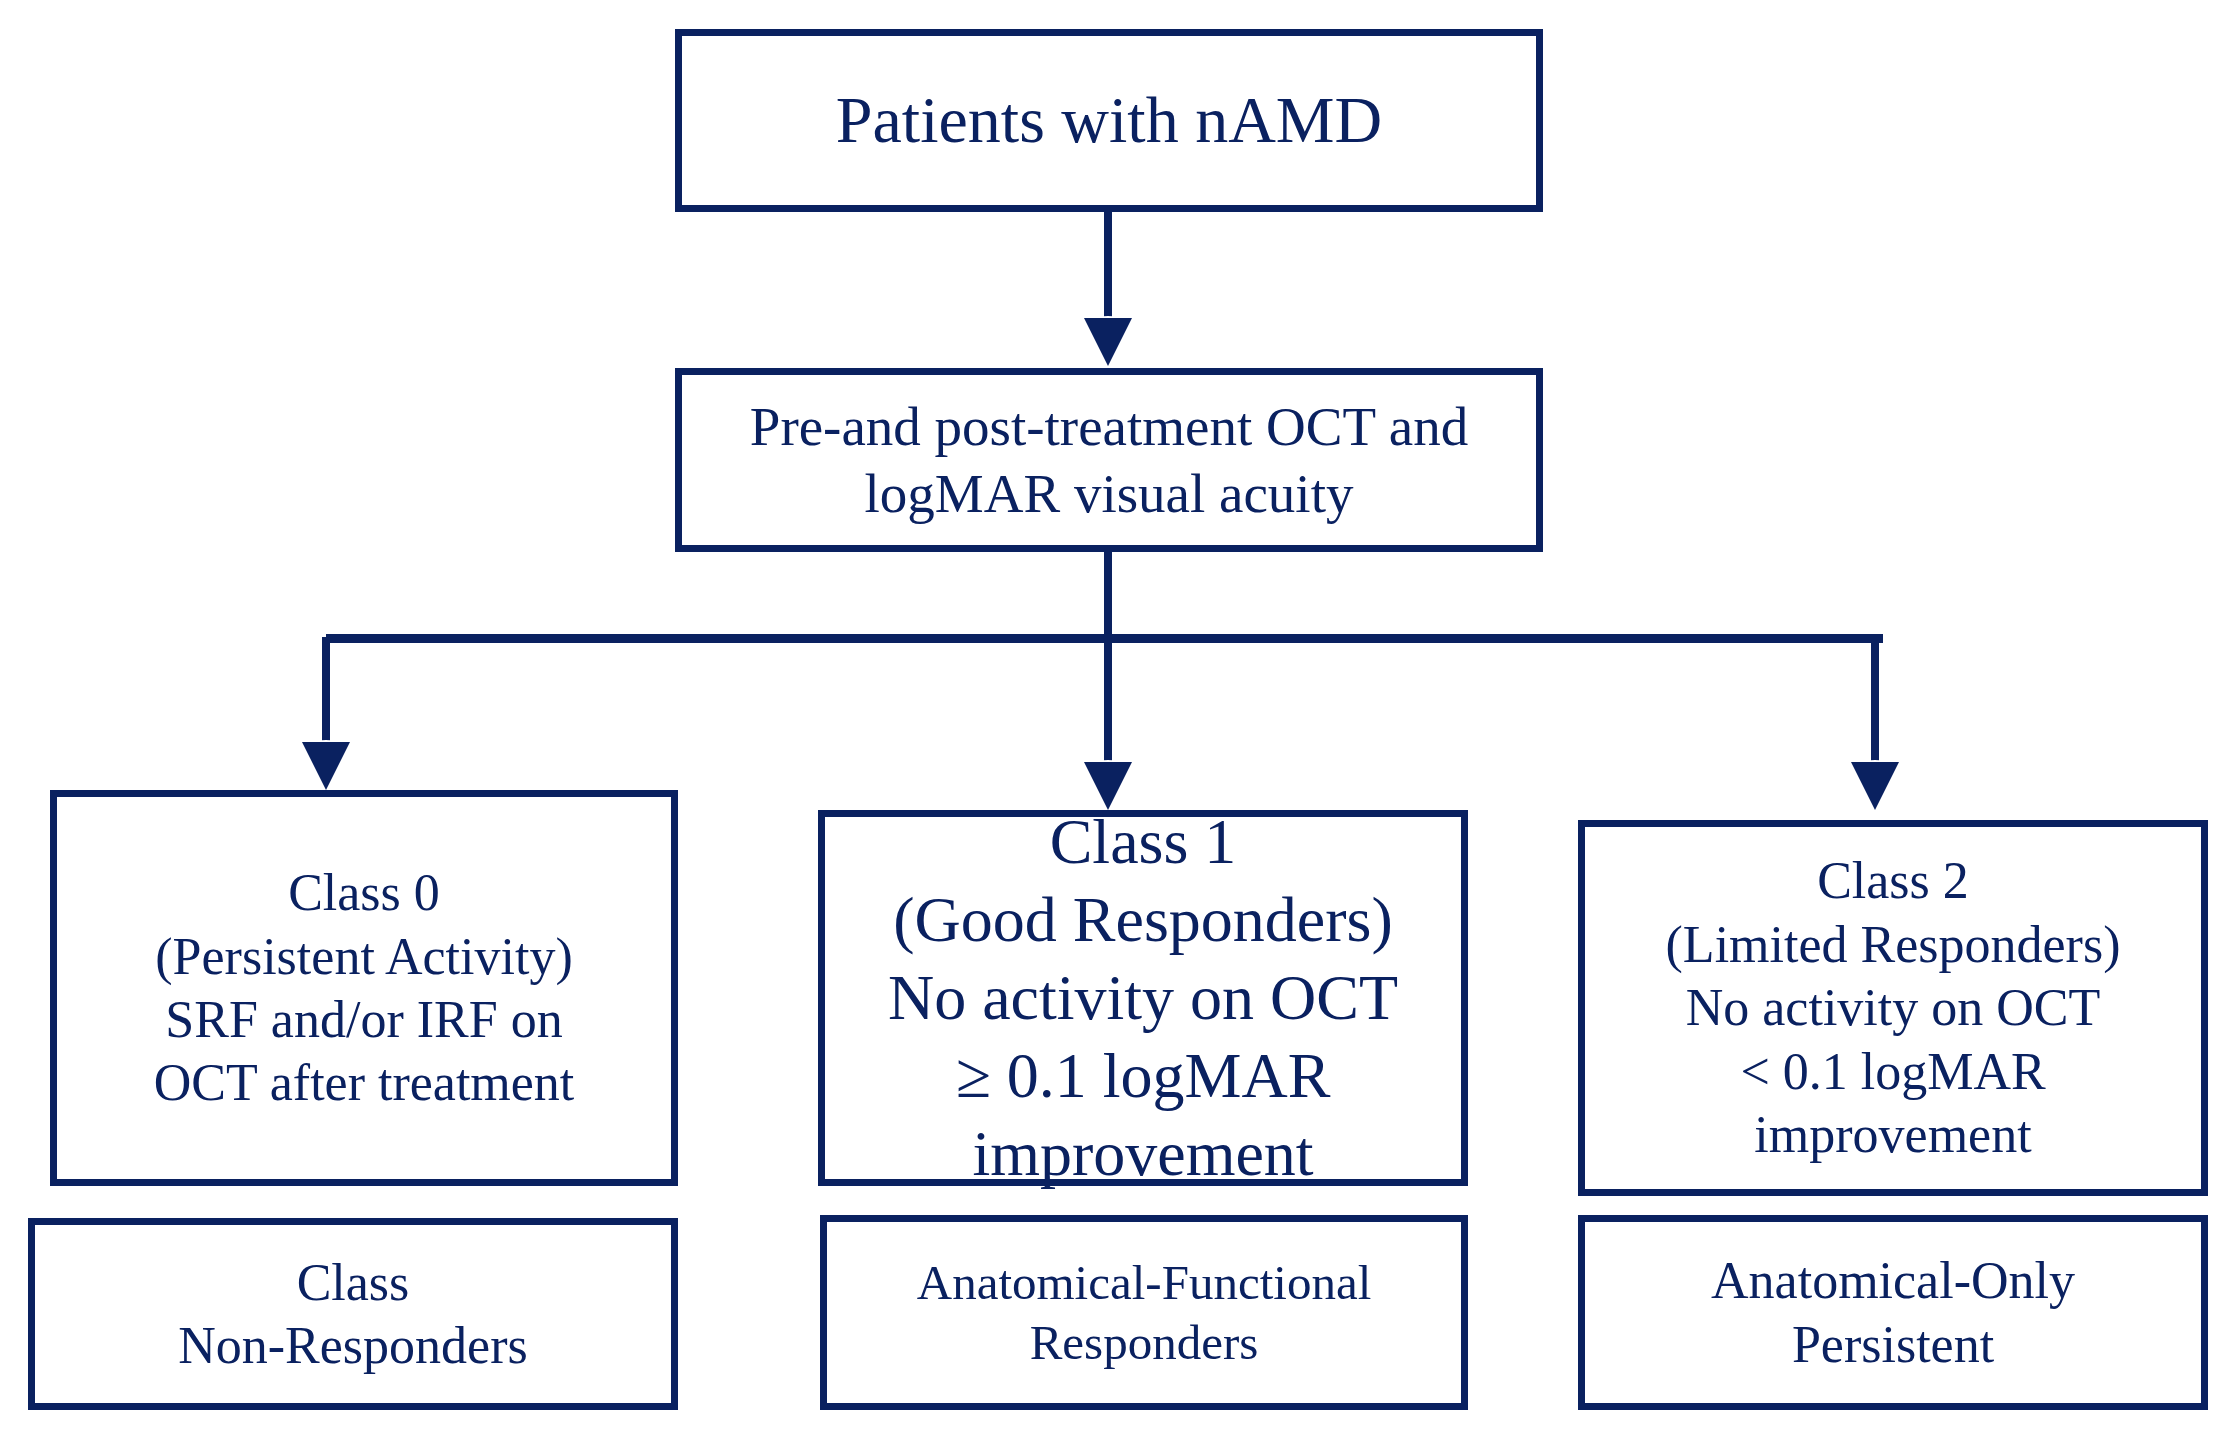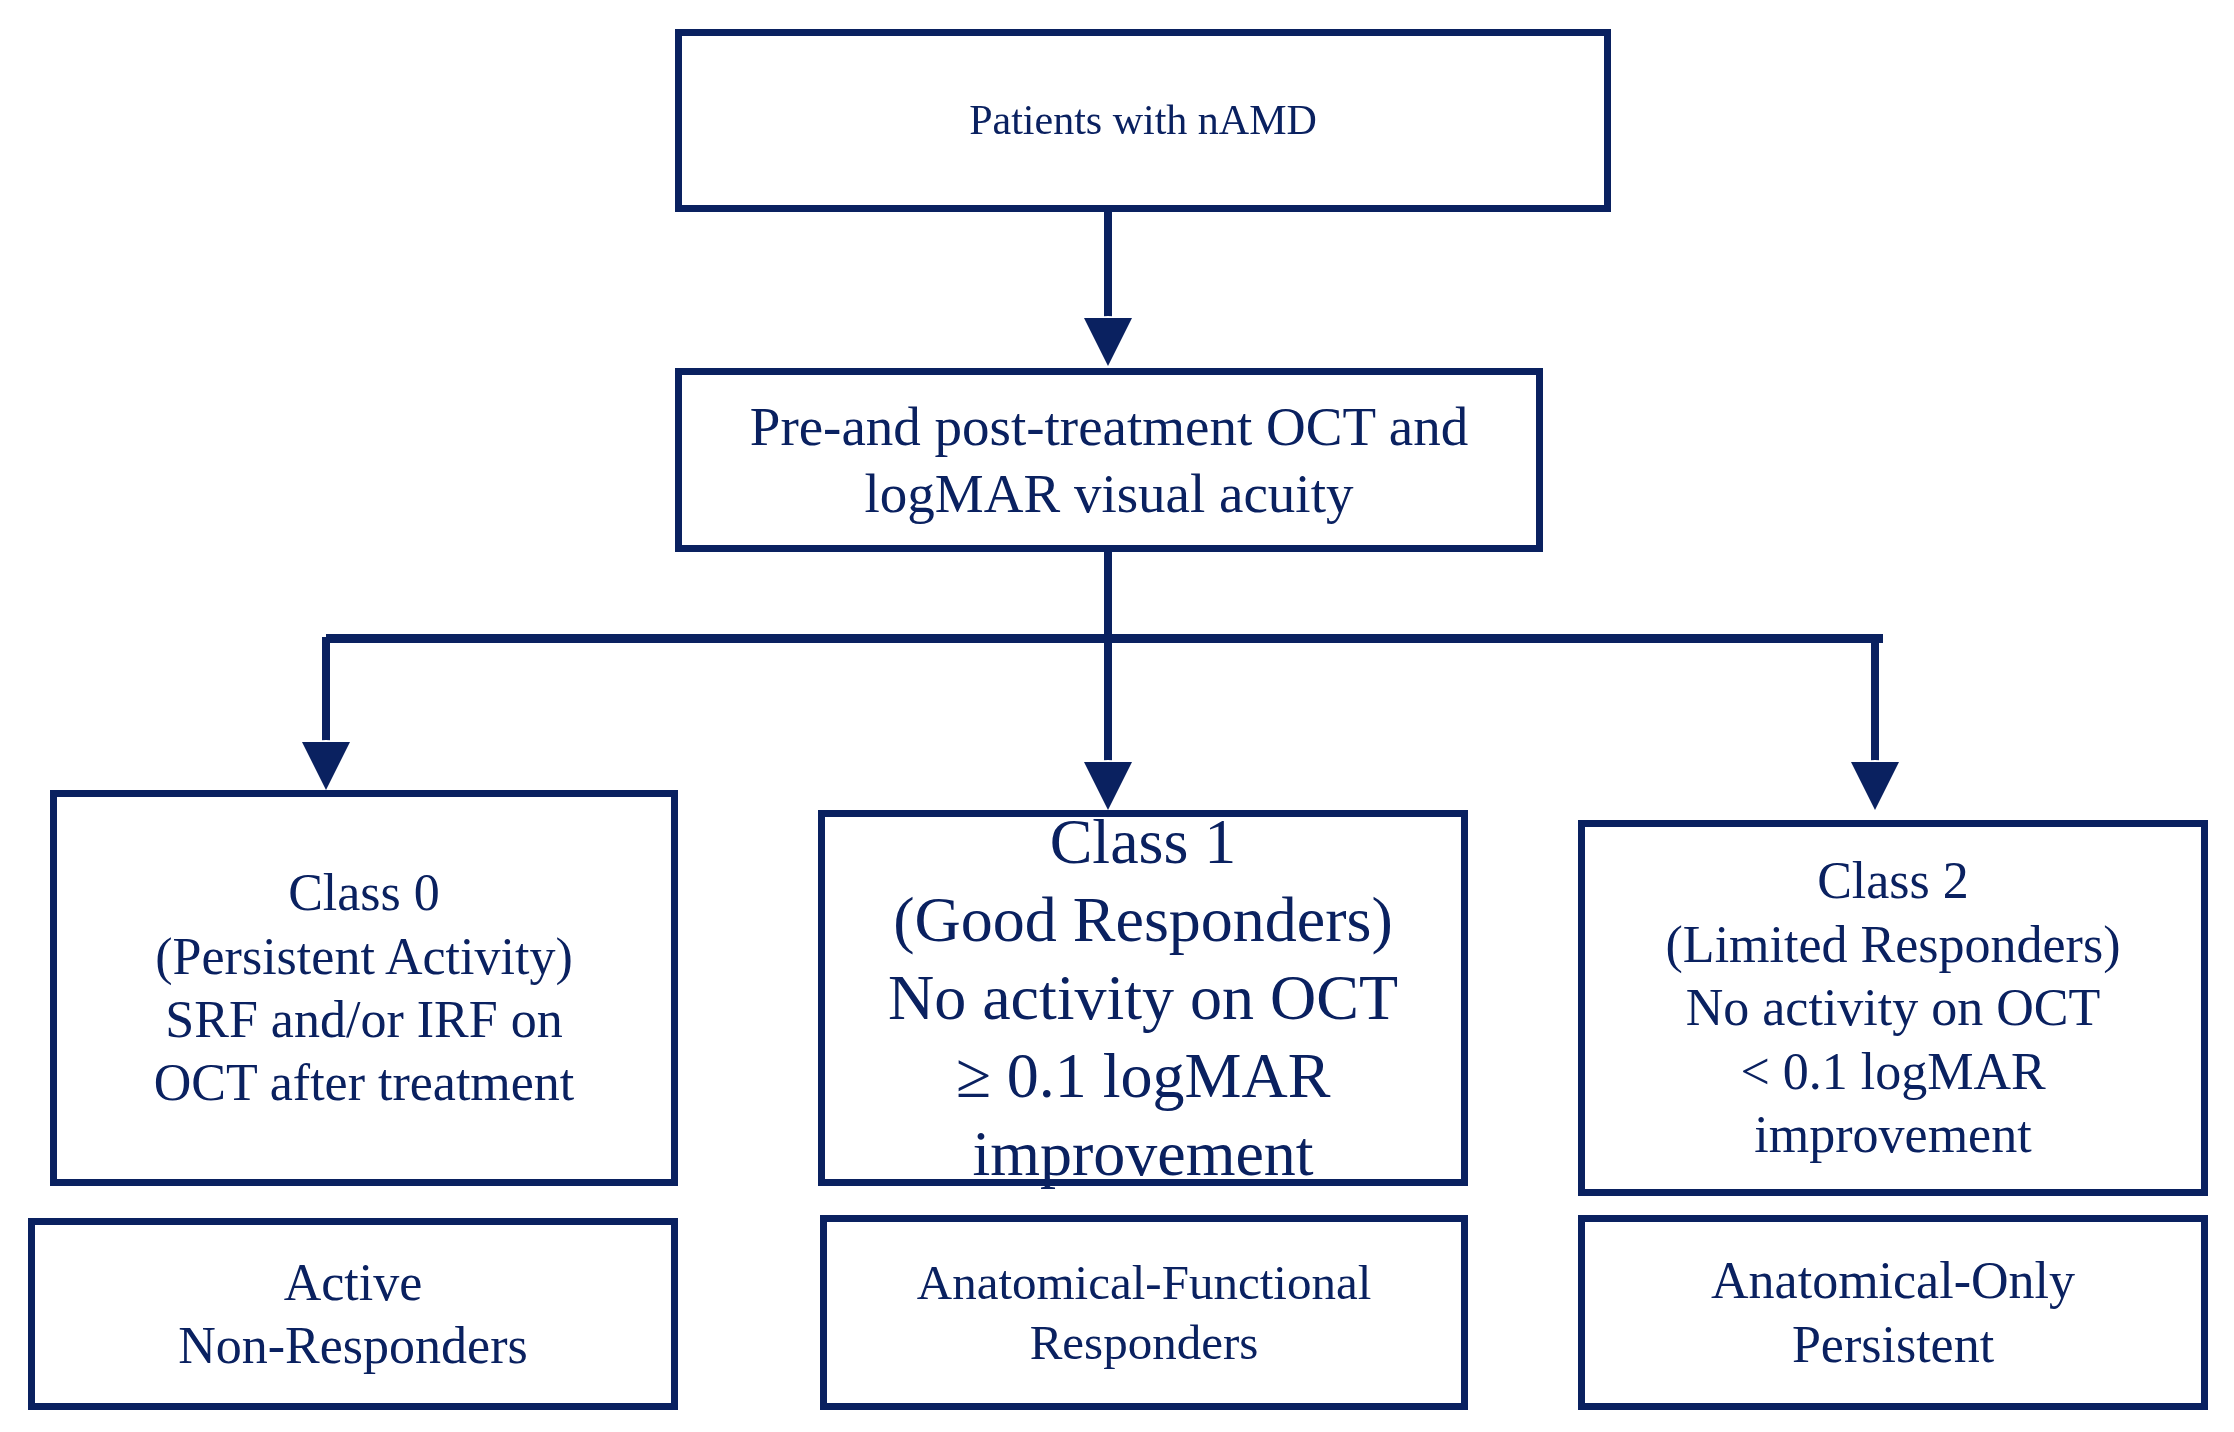--- a/index.html
+++ b/index.html
@@ -26,21 +26,21 @@
     text-align: center;
     color: #0a2160;
     line-height: 1.22;
   }
   .node .label {
     width: 100%;
     padding: 0 10px;
     white-space: pre-line;
   }
   
-  #node-root      { left: 675px;  top: 29px;   width: 936px;  height: 183px; font-size: 42px; }
+  #node-root      { left: 675px;  top: 29px;   width: 868px;  height: 183px; font-size: 66px; }
   #node-assess    { left: 675px;  top: 368px;  width: 868px;  height: 184px; font-size: 55px; }
   #node-class0    { left: 50px;   top: 790px;  width: 628px;  height: 396px; font-size: 52px; }
   #node-class1    { left: 818px;  top: 810px;  width: 650px;  height: 376px; font-size: 64px; }
   #node-class2    { left: 1578px; top: 810px;  width: 630px;  height: 376px; font-size: 52px; margin-top: 10px; }
   #node-outcome0  { left: 28px;   top: 1218px; width: 650px;  height: 192px; font-size: 52px; }
   #node-outcome1  { left: 820px;  top: 1215px; width: 648px;  height: 195px; font-size: 49px; }
   #node-outcome2  { left: 1578px; top: 1215px; width: 630px;  height: 195px; font-size: 52px; }
 
   
   .vline {
@@ -143,21 +143,21 @@
 
   <div class="node" id="node-class2">
     <span class="label">Class 2
 (Limited Responders)
 No activity on OCT
 &lt; 0.1 logMAR
 improvement</span>
   </div>
 
   <div class="node" id="node-outcome0">
-    <span class="label">Active
+    <span class="label">Class
 Non-Responders</span>
   </div>
 
   <div class="node" id="node-outcome1">
     <span class="label">Anatomical-Functional
 Responders</span>
   </div>
 
   <div class="node" id="node-outcome2">
     <span class="label">Anatomical-Only

